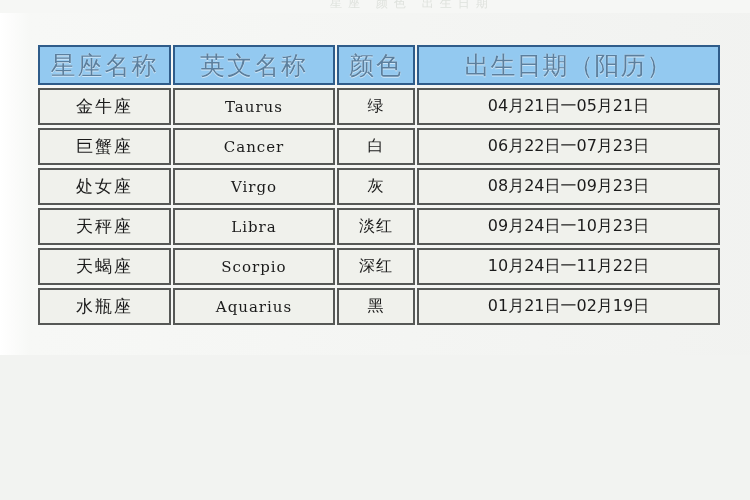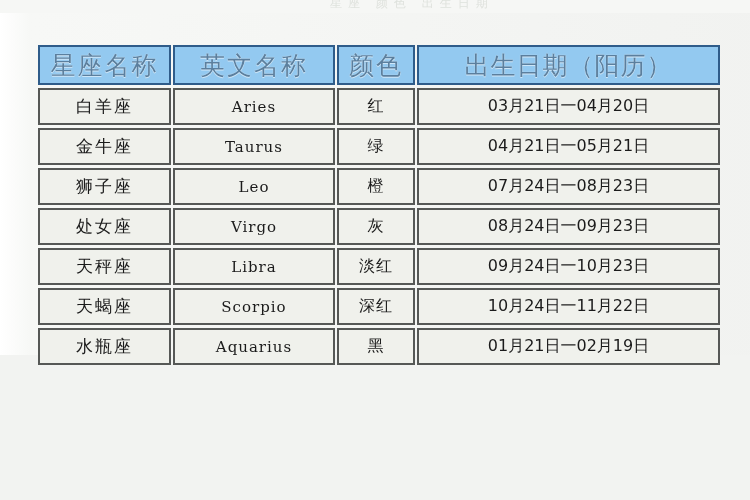--- a/index.html
+++ b/index.html
@@ -136,36 +136,30 @@
       <thead>
         <tr>
           <th>星座名称</th>
           <th>英文名称</th>
           <th>颜色</th>
           <th class="date-head">出生日期（阳历）</th>
         </tr>
       </thead>
       <tbody id="zodiac-body">
           <tr>
-            <td class="cn-name">白羊座</td>
-            <td class="en-name">Aries</td>
-            <td class="color-cell">红</td>
-            <td class="date-cell">03月21日一04月20日</td>
-          </tr>
-          <tr>
             <td class="cn-name">金牛座</td>
             <td class="en-name">Taurus</td>
             <td class="color-cell">绿</td>
             <td class="date-cell">04月21日一05月21日</td>
           </tr>
           <tr>
-            <td class="cn-name">狮子座</td>
-            <td class="en-name">Leo</td>
-            <td class="color-cell">橙</td>
-            <td class="date-cell">07月24日一08月23日</td>
+            <td class="cn-name">巨蟹座</td>
+            <td class="en-name">Cancer</td>
+            <td class="color-cell">白</td>
+            <td class="date-cell">06月22日一07月23日</td>
           </tr>
           <tr>
             <td class="cn-name">处女座</td>
             <td class="en-name">Virgo</td>
             <td class="color-cell">灰</td>
             <td class="date-cell">08月24日一09月23日</td>
           </tr>
           <tr>
             <td class="cn-name">天秤座</td>
             <td class="en-name">Libra</td>

